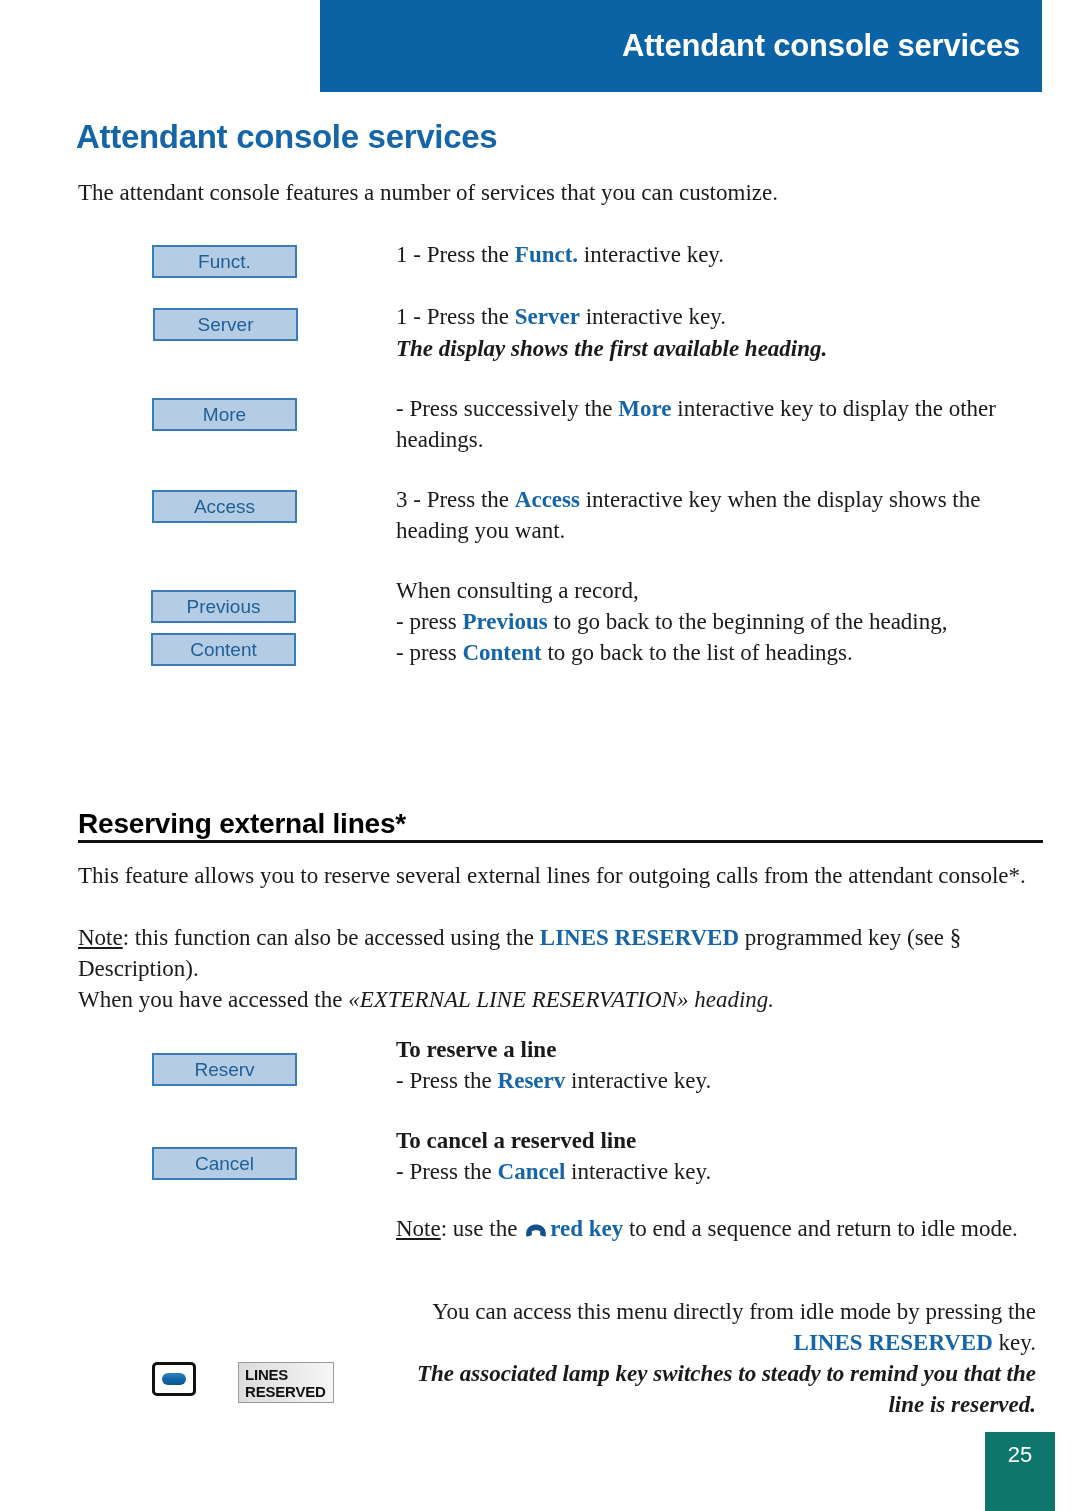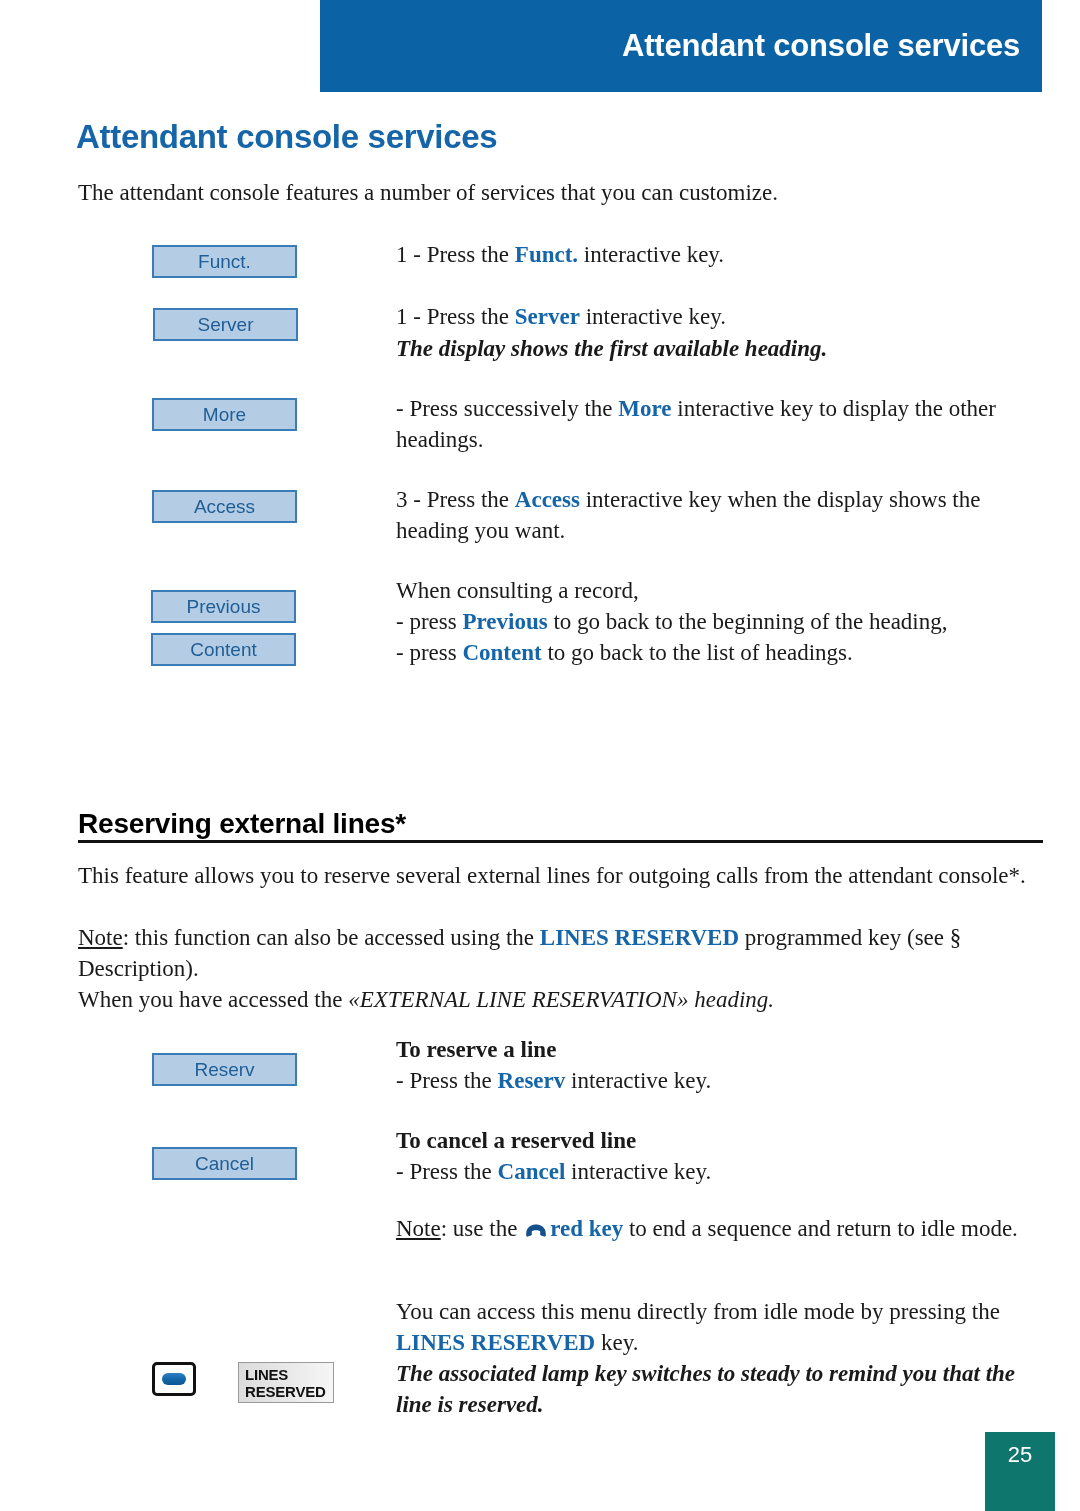--- a/index.html
+++ b/index.html
@@ -304,21 +304,21 @@
       <span>- Press the </span><span class="kw">Cancel</span><span> interactive key.</span>
     </div>
   </div>
 
   <div class="instr" style="top:1213px; width:635px;">
     <span class="uline">Note</span><span>: use the </span><span class="handset-icon"><svg width="22" height="13" viewBox="0 0 22 13" xmlns="http://www.w3.org/2000/svg">
           <path d="M1.2 9.6 C1.2 2.8 7.0 0.6 11.0 0.6 C15.0 0.6 20.8 2.8 20.8 9.6 L20.8 11.6 C20.8 12.4 20.1 12.9 19.3 12.6 L16.0 11.4 C15.3 11.1 15.0 10.6 15.1 9.9 L15.3 8.4 C15.4 7.6 14.9 7.0 14.1 6.8 C13.1 6.5 12.1 6.35 11.0 6.35 C9.9 6.35 8.9 6.5 7.9 6.8 C7.1 7.0 6.6 7.6 6.7 8.4 L6.9 9.9 C7.0 10.6 6.7 11.1 6.0 11.4 L2.7 12.6 C1.9 12.9 1.2 12.4 1.2 11.6 Z" fill="#14508c"></path>
         </svg></span><span class="kw">red key</span><span> to end a sequence and return to idle mode.</span>
   </div>
 
-  <div class="instr" style="top:1296px; width:640px;">
+  <div class="instr" style="top:1296px; width:640px;text-align:right;">
     <div>
       <span>You can access this menu directly from idle mode by pressing the </span><span class="kw">LINES RESERVED</span><span> key.</span>
     </div>
     <div class="ital" style="font-weight:bold;">The associated lamp key switches to steady to remind you that the line is reserved.</div>
   </div>
 
   <div class="prog-key">
     <div class="prog-key-btn">
       <div class="prog-key-lamp"></div>
     </div>

